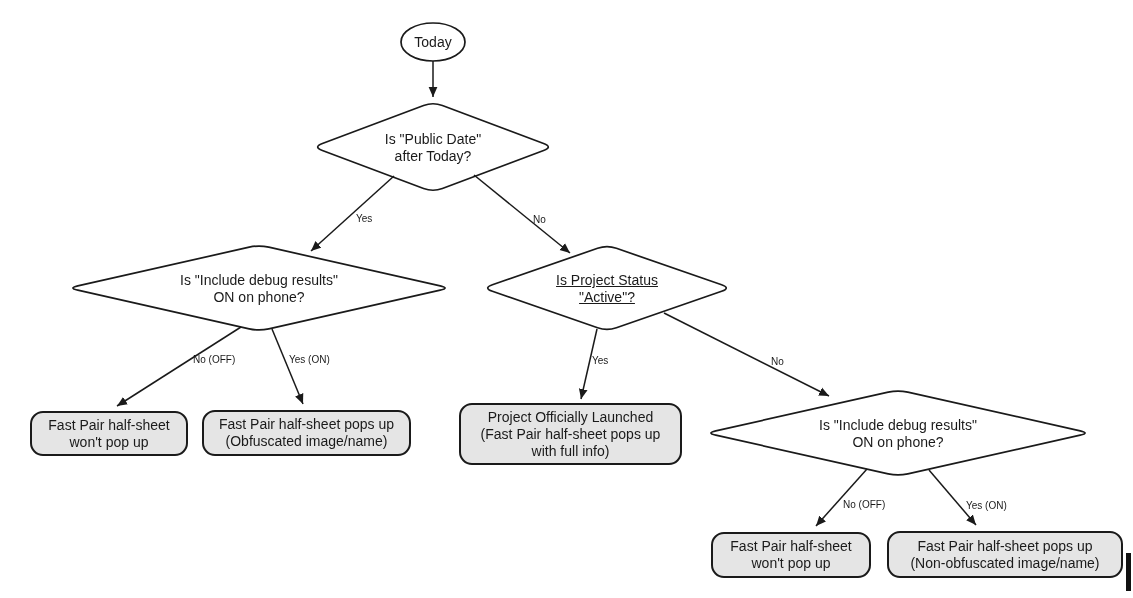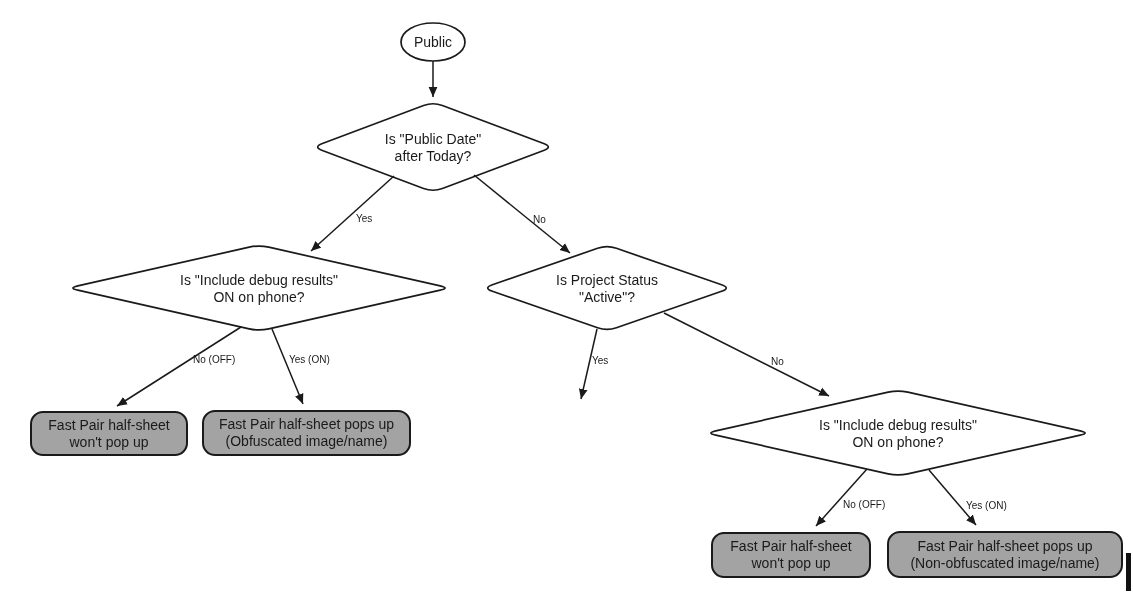--- a/index.html
+++ b/index.html
@@ -19,29 +19,29 @@
     transform: translate(-50%, -50%);
     text-align: center;
     white-space: pre-line;
     font-size: 14px;
     line-height: 17px;
     pointer-events: none;
   }
   .lbl-start        { left: 433px; top: 42px;  }
   .lbl-public-date  { left: 433px; top: 148px; width: 220px; }
   .lbl-debug-left   { left: 259px; top: 289px; width: 320px; }
-  .lbl-status       { left: 607px; top: 289px; width: 220px; }
+  .lbl-status       { left: 607px; top: 289px; width: 220px; text-decoration: underline; }
   .lbl-debug-right  { left: 898px; top: 434px; width: 320px; }
 
   .result-box {
     position: absolute;
     box-sizing: border-box;
     border: 2px solid #1a1a1a;
     border-radius: 13px;
-    background: #a3a3a3;
+    background: #e5e5e5;
     display: flex;
     align-items: center;
     justify-content: center;
     text-align: center;
     white-space: pre-line;
     font-size: 14px;
     line-height: 17px;
   }
   .box-no-popup-left   { left: 30px;  top: 411px; width: 158px; height: 45px; }
   .box-obfuscated      { left: 202px; top: 410px; width: 209px; height: 46px; }
@@ -97,34 +97,37 @@
     <line class="edge" x1="394" y1="176" x2="311" y2="251" marker-end="url(#arrow)"></line>
     <line class="edge" x1="474" y1="175" x2="570" y2="253" marker-end="url(#arrow)"></line>
     <line class="edge" x1="241" y1="327" x2="117" y2="406" marker-end="url(#arrow)"></line>
     <line class="edge" x1="272" y1="329" x2="303" y2="404" marker-end="url(#arrow)"></line>
     <line class="edge" x1="597" y1="329" x2="581" y2="399" marker-end="url(#arrow)"></line>
     <line class="edge" x1="664" y1="313" x2="829" y2="396" marker-end="url(#arrow)"></line>
     <line class="edge" x1="867" y1="469" x2="816" y2="526" marker-end="url(#arrow)"></line>
     <line class="edge" x1="929" y1="470" x2="976" y2="525" marker-end="url(#arrow)"></line>
   </svg>
 
-  <div class="node-label lbl-start">Public</div>
+  <div class="node-label lbl-start">Today</div>
   <div class="node-label lbl-public-date">Is "Public Date"
 after Today?</div>
   <div class="node-label lbl-debug-left">Is "Include debug results"
 ON on phone?</div>
   <div class="node-label lbl-status">Is Project Status
 "Active"?</div>
   <div class="node-label lbl-debug-right">Is "Include debug results"
 ON on phone?</div>
 
   <div class="result-box box-no-popup-left">Fast Pair half-sheet
 won't pop up</div>
   <div class="result-box box-obfuscated">Fast Pair half-sheet pops up
 (Obfuscated image/name)</div>
+  <div class="result-box box-launched">Project Officially Launched
+(Fast Pair half-sheet pops up
+with full info)</div>
   <div class="result-box box-no-popup-right">Fast Pair half-sheet
 won't pop up</div>
   <div class="result-box box-non-obfuscated">Fast Pair half-sheet pops up
 (Non-obfuscated image/name)</div>
 
   <span class="edge-label el-pd-yes">Yes</span>
   <span class="edge-label el-pd-no">No</span>
   <span class="edge-label el-dl-no">No (OFF)</span>
   <span class="edge-label el-dl-yes">Yes (ON)</span>
   <span class="edge-label el-ps-yes">Yes</span>

